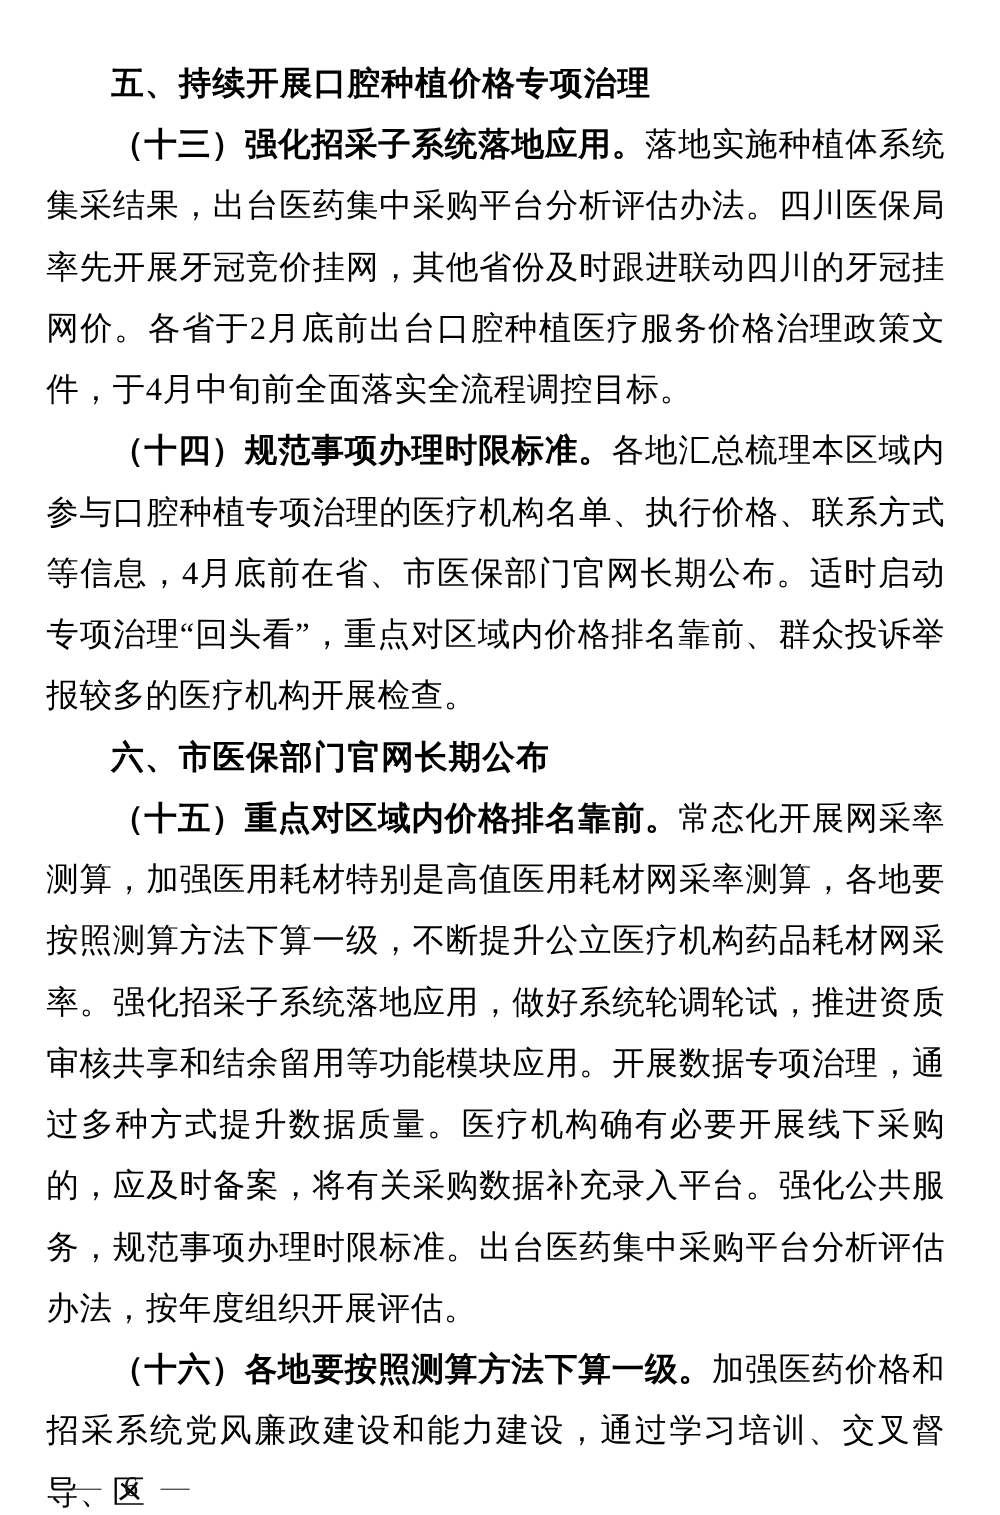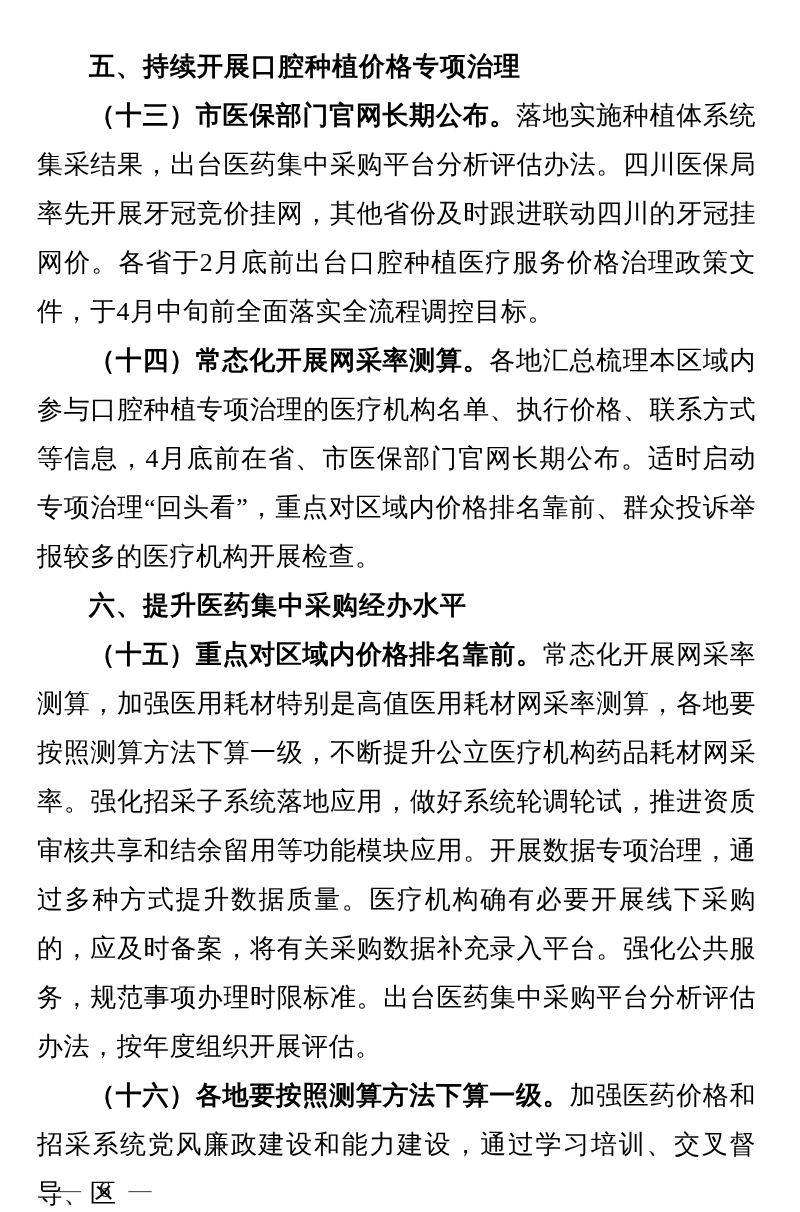--- a/index.html
+++ b/index.html
@@ -59,25 +59,25 @@
     color: #111111;
   }
 </style>
 </head>
 <body>
 
 <div class="page">
 
   <h2 class="heading">五、持续开展口腔种植价格专项治理</h2>
 
-  <p class="para"><span class="lead">（十三）市医保部门官网长期公布。</span><span>落地实施种植体系统集采结果，出台医药集中采购平台分析评估办法。四川医保局率先开展牙冠竞价挂网，其他省份及时跟进联动四川的牙冠挂网价。各省于2月底前出台口腔种植医疗服务价格治理政策文件，于4月中旬前全面落实全流程调控目标。</span></p>
+  <p class="para"><span class="lead">（十三）强化招采子系统落地应用。</span><span>落地实施种植体系统集采结果，出台医药集中采购平台分析评估办法。四川医保局率先开展牙冠竞价挂网，其他省份及时跟进联动四川的牙冠挂网价。各省于2月底前出台口腔种植医疗服务价格治理政策文件，于4月中旬前全面落实全流程调控目标。</span></p>
 
-  <p class="para"><span class="lead">（十四）常态化开展网采率测算。</span><span>各地汇总梳理本区域内参与口腔种植专项治理的医疗机构名单、执行价格、联系方式等信息，4月底前在省、市医保部门官网长期公布。适时启动专项治理“回头看”，重点对区域内价格排名靠前、群众投诉举报较多的医疗机构开展检查。</span></p>
+  <p class="para"><span class="lead">（十四）规范事项办理时限标准。</span><span>各地汇总梳理本区域内参与口腔种植专项治理的医疗机构名单、执行价格、联系方式等信息，4月底前在省、市医保部门官网长期公布。适时启动专项治理“回头看”，重点对区域内价格排名靠前、群众投诉举报较多的医疗机构开展检查。</span></p>
 
-  <h2 class="heading">六、提升医药集中采购经办水平</h2>
+  <h2 class="heading">六、市医保部门官网长期公布</h2>
 
   <p class="para"><span class="lead">（十五）重点对区域内价格排名靠前。</span><span>常态化开展网采率测算，加强医用耗材特别是高值医用耗材网采率测算，各地要按照测算方法下算一级，不断提升公立医疗机构药品耗材网采率。强化招采子系统落地应用，做好系统轮调轮试，推进资质审核共享和结余留用等功能模块应用。开展数据专项治理，通过多种方式提升数据质量。医疗机构确有必要开展线下采购的，应及时备案，将有关采购数据补充录入平台。强化公共服务，规范事项办理时限标准。出台医药集中采购平台分析评估办法，按年度组织开展评估。</span></p>
 
   <p class="para"><span class="lead">（十六）各地要按照测算方法下算一级。</span><span>加强医药价格和招采系统党风廉政建设和能力建设，通过学习培训、交叉督导、区</span></p>
 
   <div class="footer">
     <span class="dash">—</span>
     <span class="num">6</span>
     <span class="dash">—</span>
   </div>

